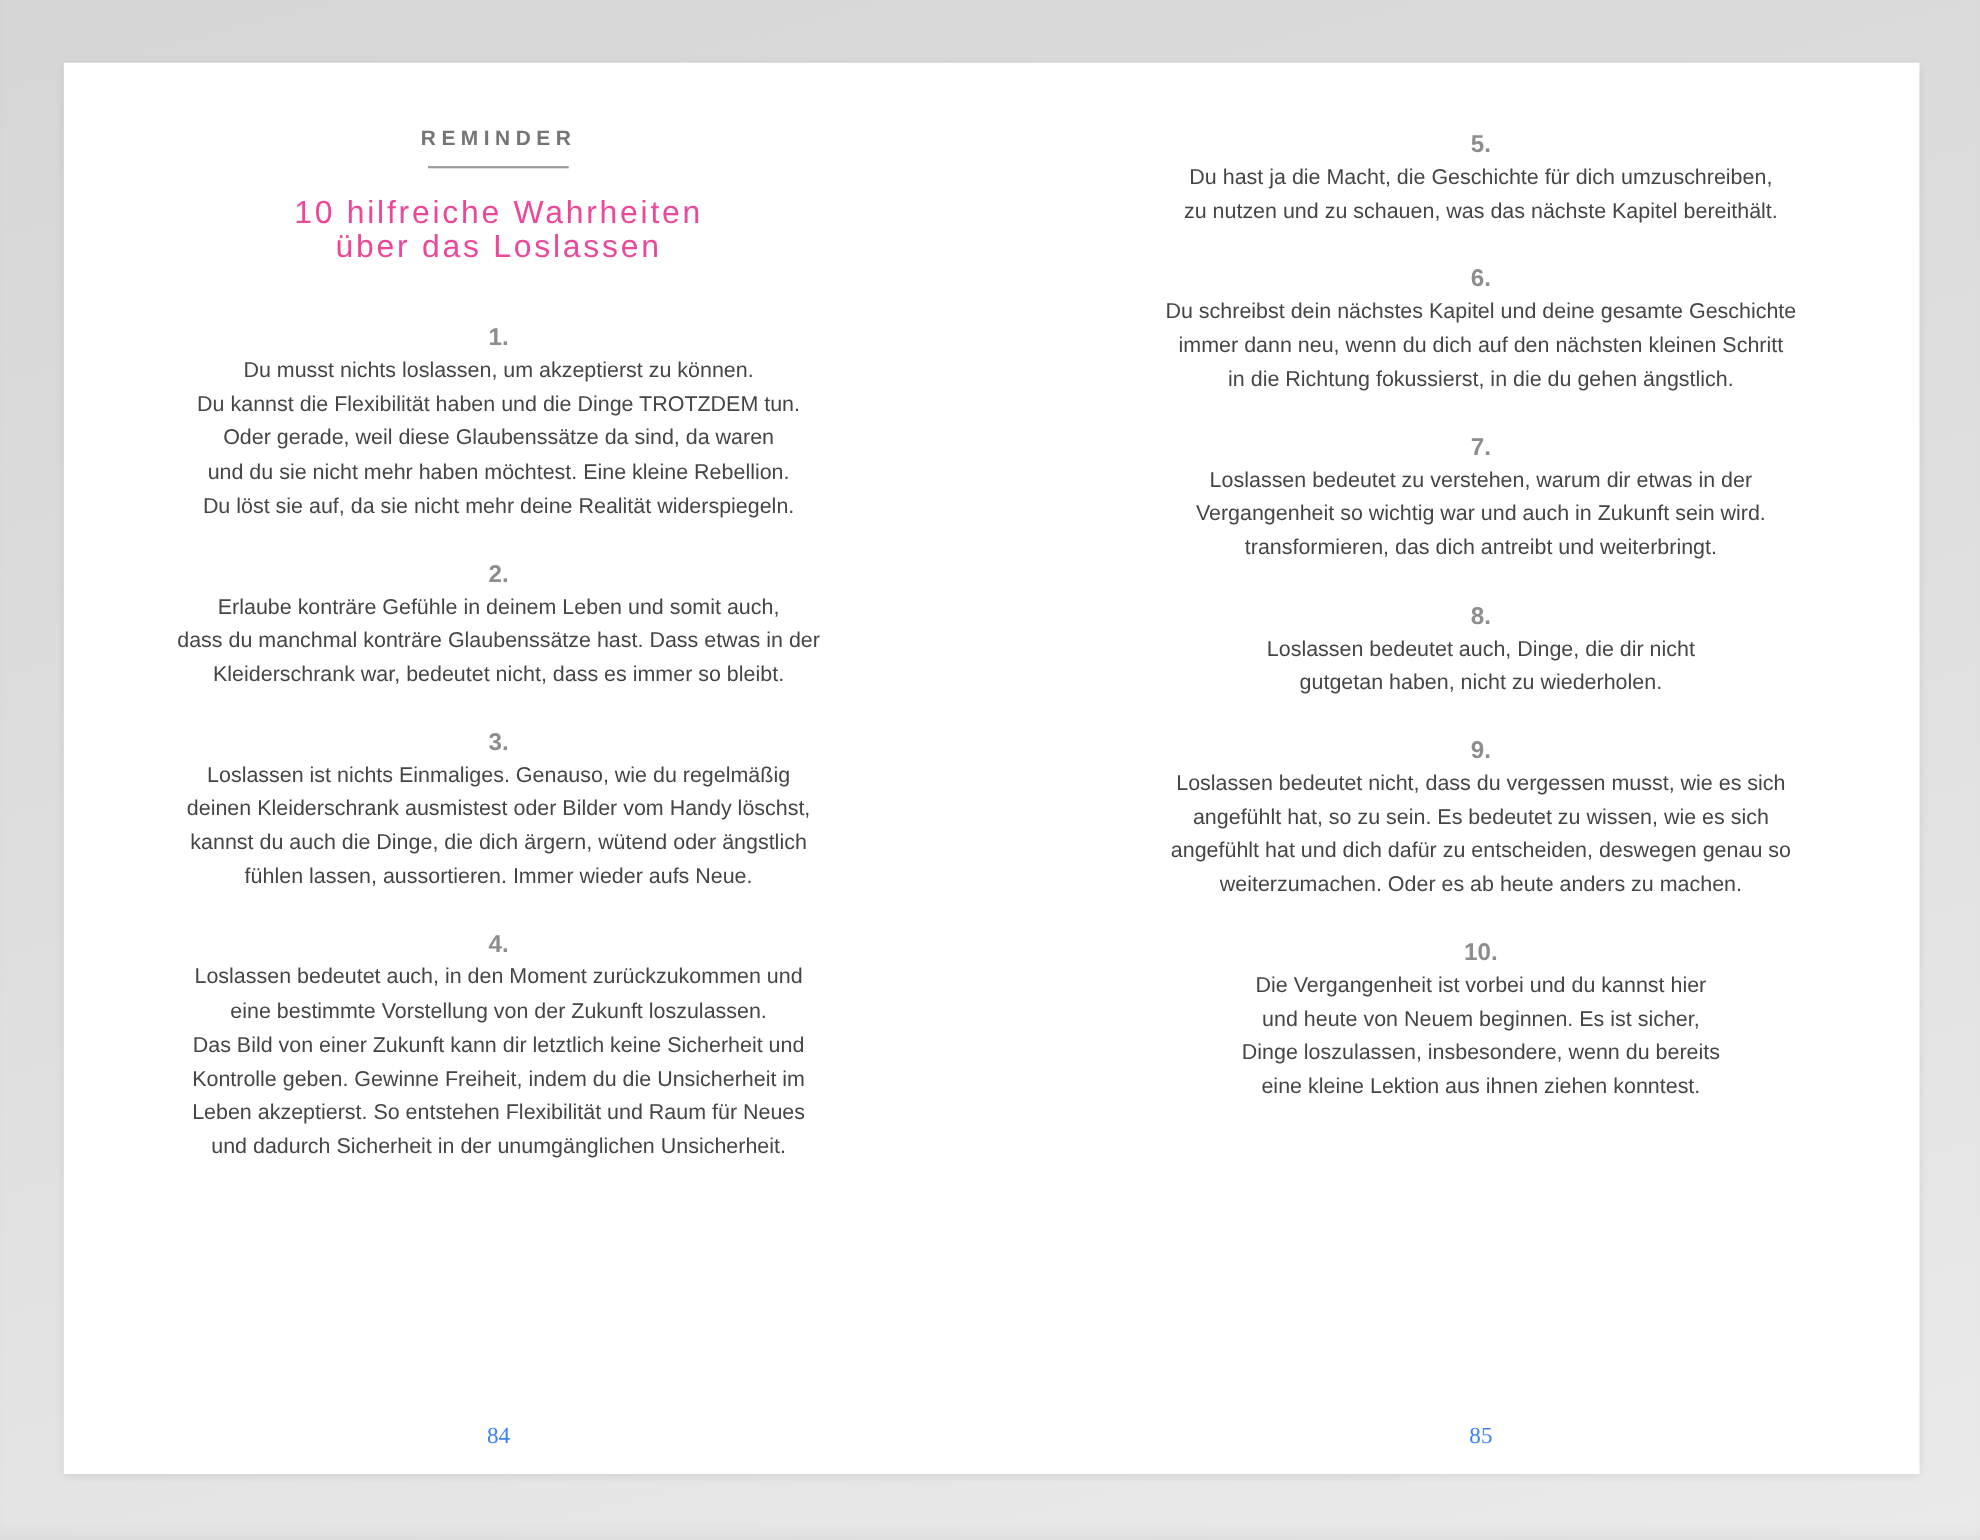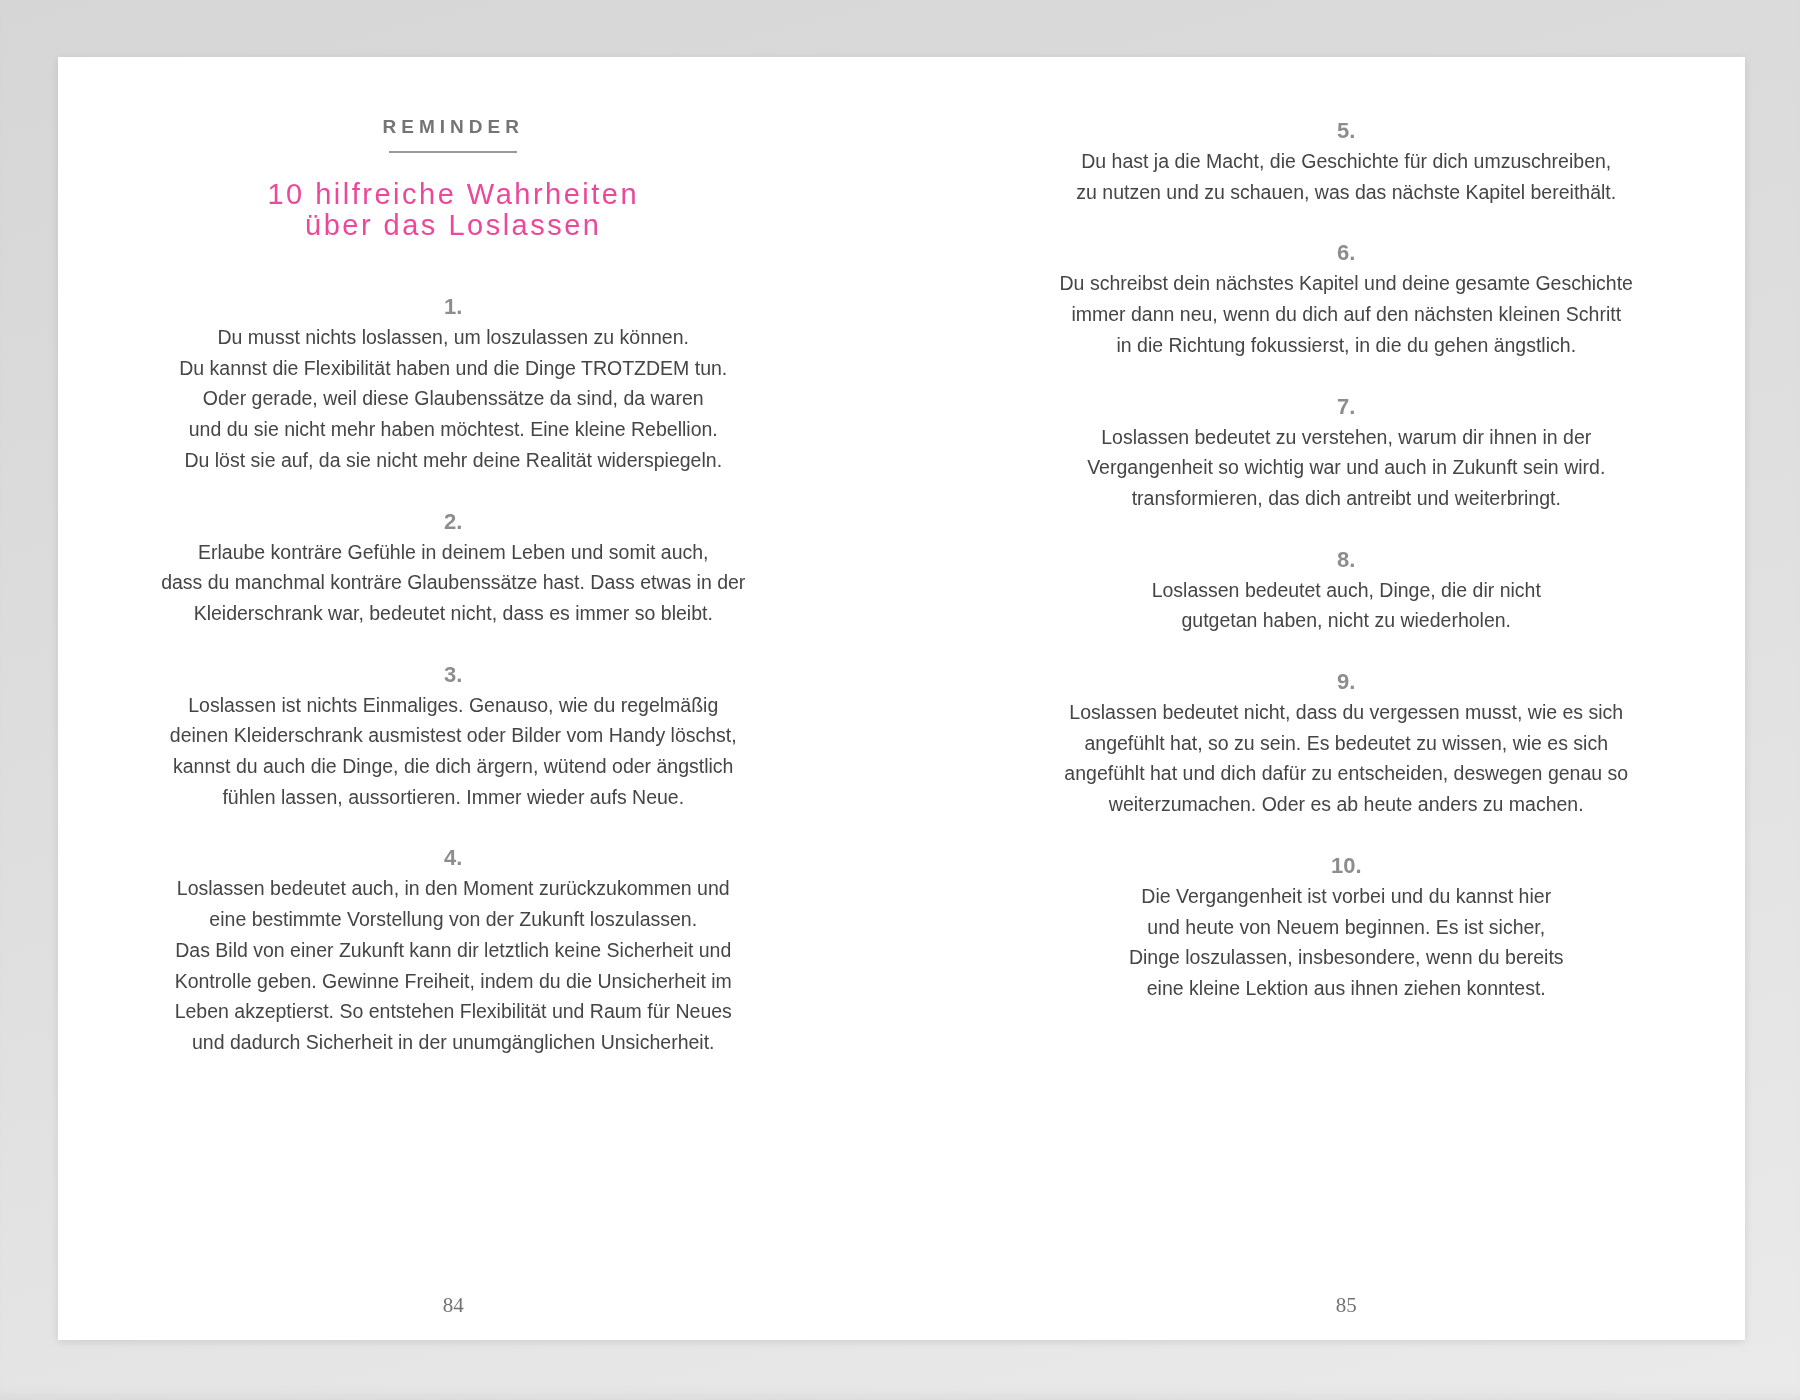--- a/index.html
+++ b/index.html
@@ -72,41 +72,41 @@
     font-size: 19.5px;
     font-weight: 300;
     color: #454545;
     line-height: 30.7px;
     white-space: nowrap;
   }
   .page-number {
     margin-top: auto;
     font-family: "Liberation Serif", "DejaVu Serif", serif;
     font-size: 21px;
-    color: #737373;
+    color: #3b82f6;
     line-height: 26px;
   }
 </style>
 </head>
 <body>
 
 <div class="backdrop">
   <div class="spread">
 
     <div class="page page-left">
       <div class="kicker">REMINDER</div>
       <div class="kicker-rule"></div>
       <div class="title">
         <div>10 hilfreiche Wahrheiten</div>
         <div>über das Loslassen</div>
       </div>
       <div class="sections" id="left-sections">
           <div class="section">
             <div class="section-number">1.</div>
-            <div class="section-line">Du musst nichts loslassen, um loszulassen zu können.</div>
+            <div class="section-line">Du musst nichts loslassen, um akzeptierst zu können.</div>
             <div class="section-line">Du kannst die Flexibilität haben und die Dinge TROTZDEM tun.</div>
             <div class="section-line">Oder gerade, weil diese Glaubenssätze da sind, da waren</div>
             <div class="section-line">und du sie nicht mehr haben möchtest. Eine kleine Rebellion.</div>
             <div class="section-line">Du löst sie auf, da sie nicht mehr deine Realität widerspiegeln.</div>
           </div>
           <div class="section">
             <div class="section-number">2.</div>
             <div class="section-line">Erlaube konträre Gefühle in deinem Leben und somit auch,</div>
             <div class="section-line">dass du manchmal konträre Glaubenssätze hast. Dass etwas in der</div>
             <div class="section-line">Kleiderschrank war, bedeutet nicht, dass es immer so bleibt.</div>
@@ -139,21 +139,21 @@
             <div class="section-line">zu nutzen und zu schauen, was das nächste Kapitel bereithält.</div>
           </div>
           <div class="section">
             <div class="section-number">6.</div>
             <div class="section-line">Du schreibst dein nächstes Kapitel und deine gesamte Geschichte</div>
             <div class="section-line">immer dann neu, wenn du dich auf den nächsten kleinen Schritt</div>
             <div class="section-line">in die Richtung fokussierst, in die du gehen ängstlich.</div>
           </div>
           <div class="section">
             <div class="section-number">7.</div>
-            <div class="section-line">Loslassen bedeutet zu verstehen, warum dir ihnen in der</div>
+            <div class="section-line">Loslassen bedeutet zu verstehen, warum dir etwas in der</div>
             <div class="section-line">Vergangenheit so wichtig war und auch in Zukunft sein wird.</div>
             <div class="section-line">transformieren, das dich antreibt und weiterbringt.</div>
           </div>
           <div class="section">
             <div class="section-number">8.</div>
             <div class="section-line">Loslassen bedeutet auch, Dinge, die dir nicht</div>
             <div class="section-line">gutgetan haben, nicht zu wiederholen.</div>
           </div>
           <div class="section">
             <div class="section-number">9.</div>

